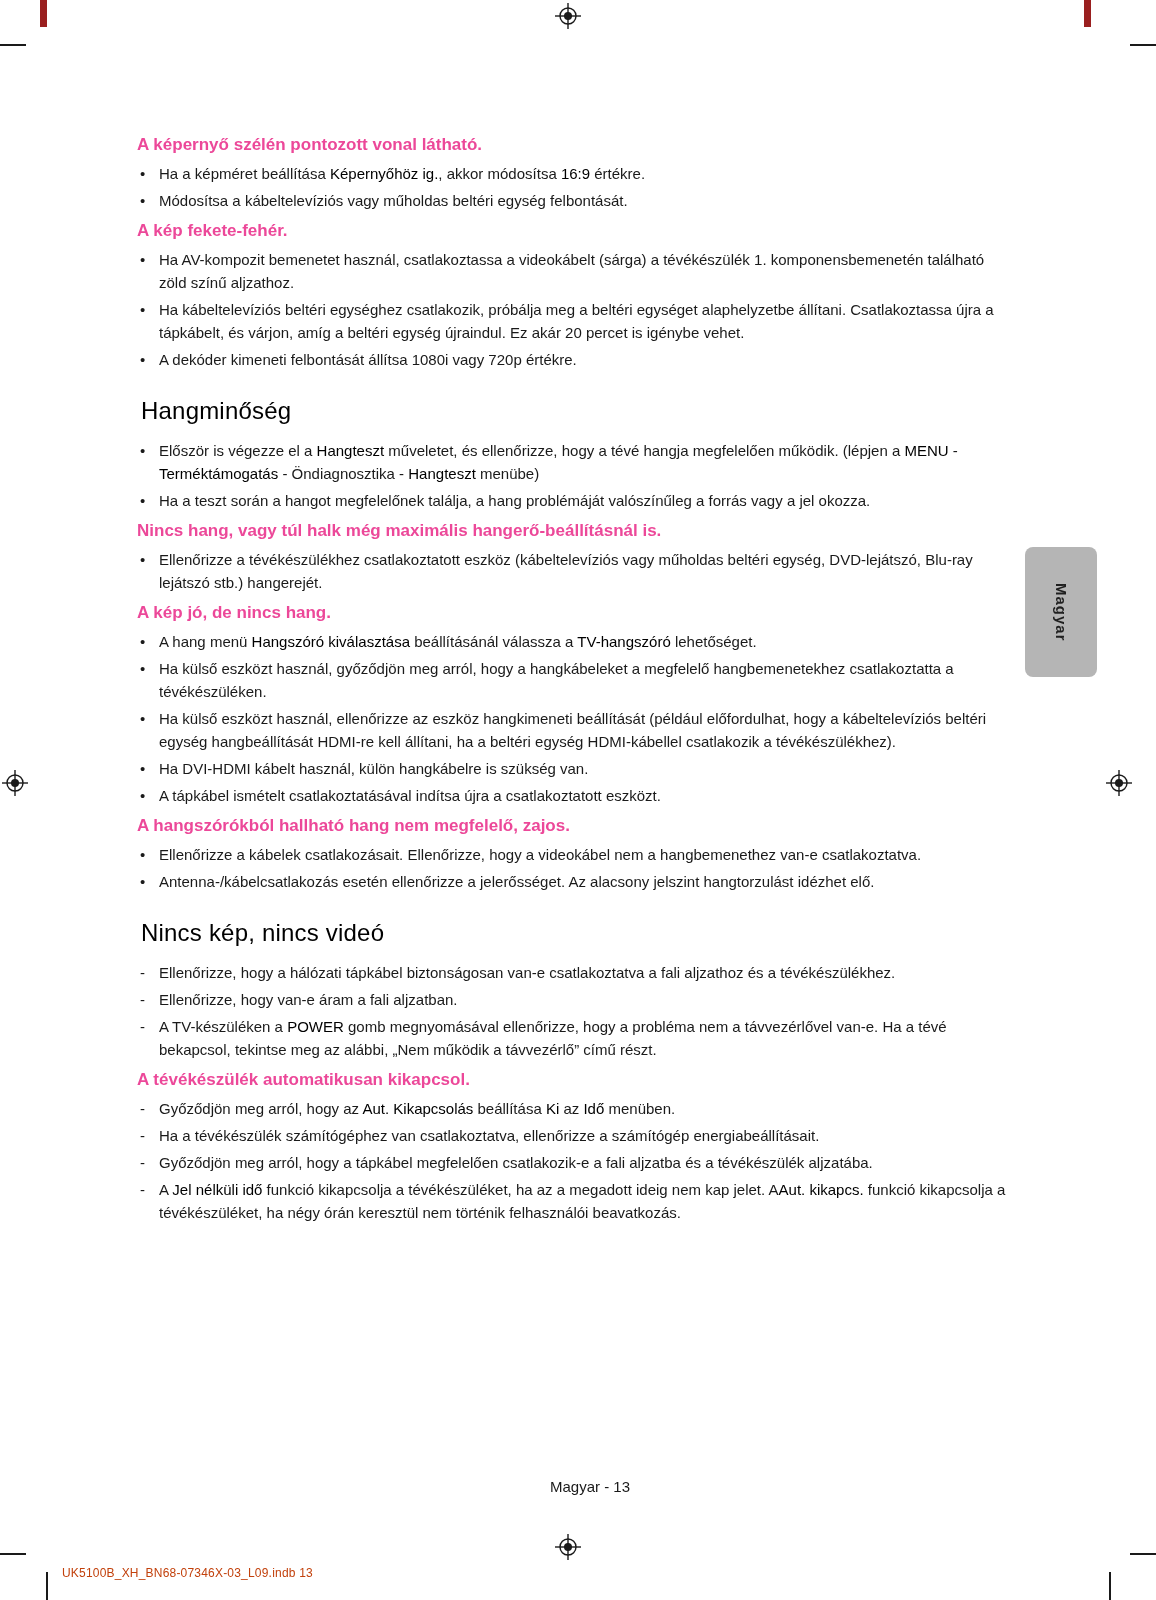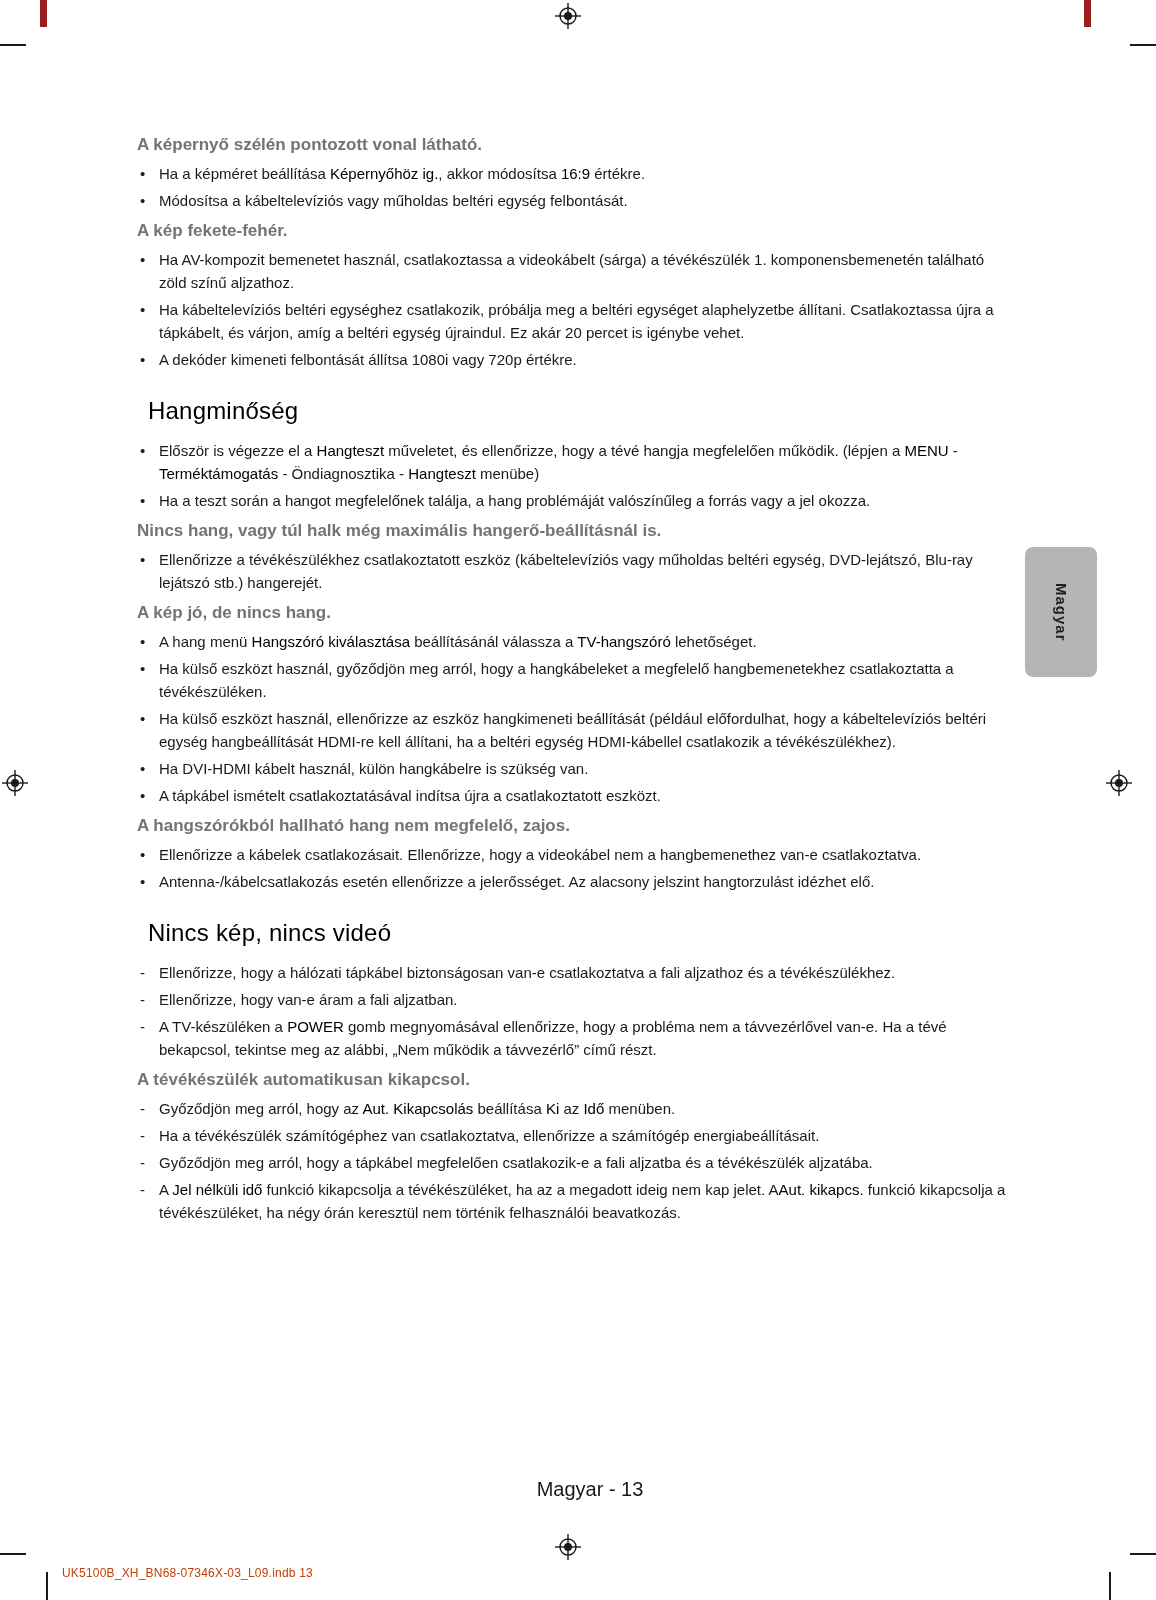--- a/index.html
+++ b/index.html
@@ -5,34 +5,34 @@
   * { margin:0; padding:0; box-sizing:border-box; }
   html, body { background:#ffffff; }
   .page {
     position:relative; width:1156px; height:1600px;
     background:#ffffff; overflow:hidden;
     font-family:"Liberation Sans", sans-serif; color:#1a1a1a;
   }
   .content { position:absolute; left:137px; top:126px; width:876px; }
   h2.section-heading {
     font-size:24px; font-weight:normal; color:#000;
-    margin:26px 11px 14px; letter-spacing:0.2px;
+    margin:26px 4px 14px; letter-spacing:0.2px;
   }
   h3.sub-heading {
-    font-size:17px; font-weight:bold; color:#737373;
+    font-size:17px; font-weight:bold; color:#ec4899;
     margin:7px 0 5px; line-height:24px;
   }
   .bullet-item { display:flex; margin:0 0 4px; font-size:15px; line-height:23px; color:#1a1a1a; }
   .marker { flex:0 0 22px; width:22px; padding-left:3px; }
   .bullet-text { flex:1; }
   .bullet-text b { font-weight:normal; color:#000; }
 
   .footer-page {
     position:absolute; top:1478px; left:0; width:100%;
-    text-align:center; font-size:20px; color:#1a1a1a;padding-left:24px;
+    text-align:center; font-size:15px; color:#1a1a1a;padding-left:24px;
   }
   .print-left { position:absolute; top:1566px; left:62px; font-size:12px; color:#c2410c; letter-spacing:0.2px; }
   .print-right { position:absolute; top:1627px; right:52px; font-size:12px; color:#222; letter-spacing:0.2px; }
 
   .side-tab {
     position:absolute; left:1025px; top:547px; width:72px; height:130px;
     background:#b5b5b5; border-radius:8px;
     display:flex; align-items:center; justify-content:center;
   }
   .side-tab span {

